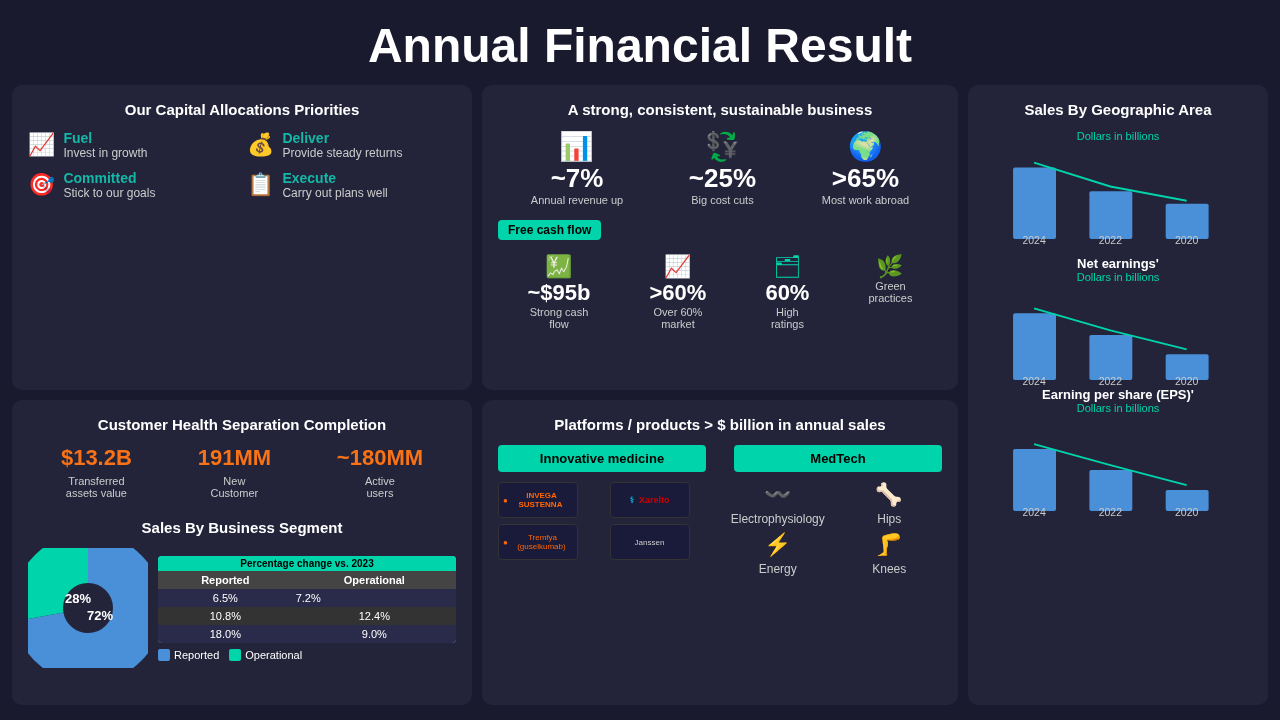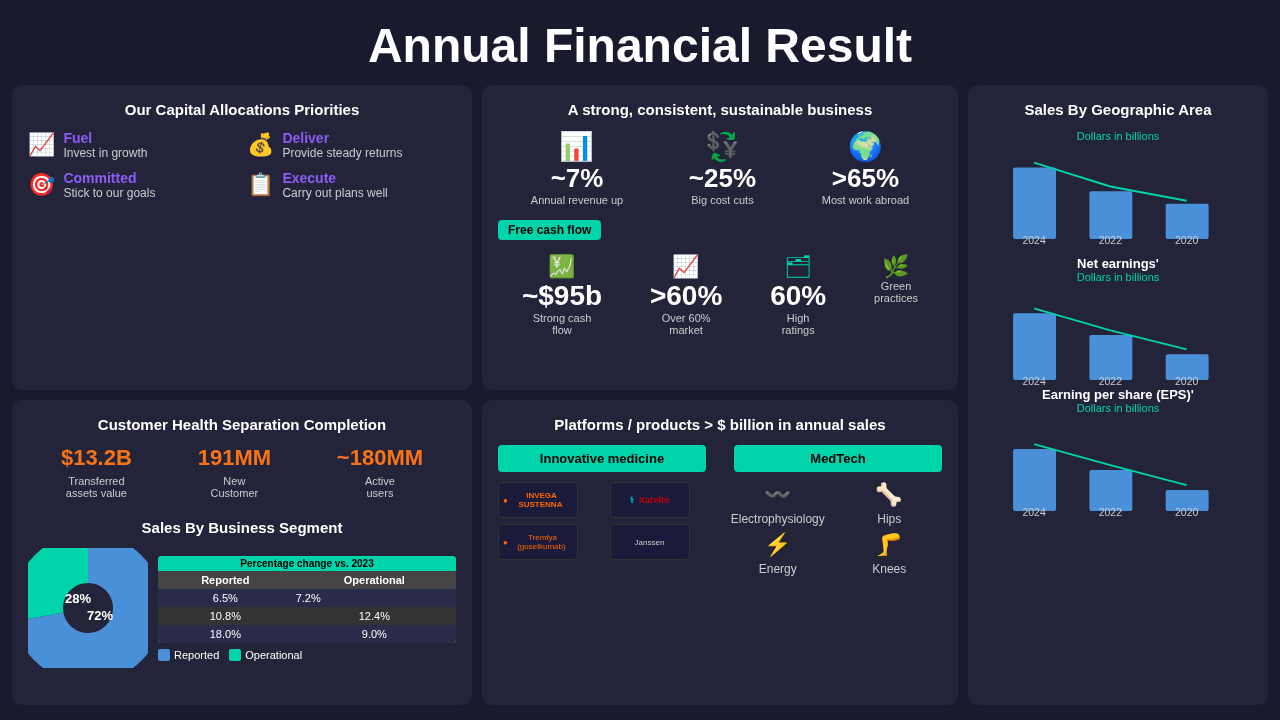--- a/index.html
+++ b/index.html
@@ -54,21 +54,21 @@
       align-items: flex-start;
       gap: 8px;
     }
     .capital-icon {
       font-size: 22px;
       color: #00d4aa;
       flex-shrink: 0;
       margin-top: 2px;
     }
     .capital-label {
-      color: #8b5cf6;
+      color: #14b8a6;
       font-weight: bold;
       font-size: 14px;
     }
     .capital-desc {
       color: #ccc;
       font-size: 12px;
     }
     .customer-stats {
       display: flex;
       justify-content: space-around;
@@ -125,21 +125,21 @@
     }
     .business-sub-metrics {
       display: flex;
       justify-content: space-around;
       margin-top: 8px;
     }
     .sub-metric {
       text-align: center;
     }
     .sub-metric-value {
-      font-size: 28px;
+      font-size: 22px;
       font-weight: bold;
       color: #fff;
     }
     .sub-metric-label {
       color: #ccc;
       font-size: 11px;
     }
     
     .platforms-card {
       grid-column: 2;

